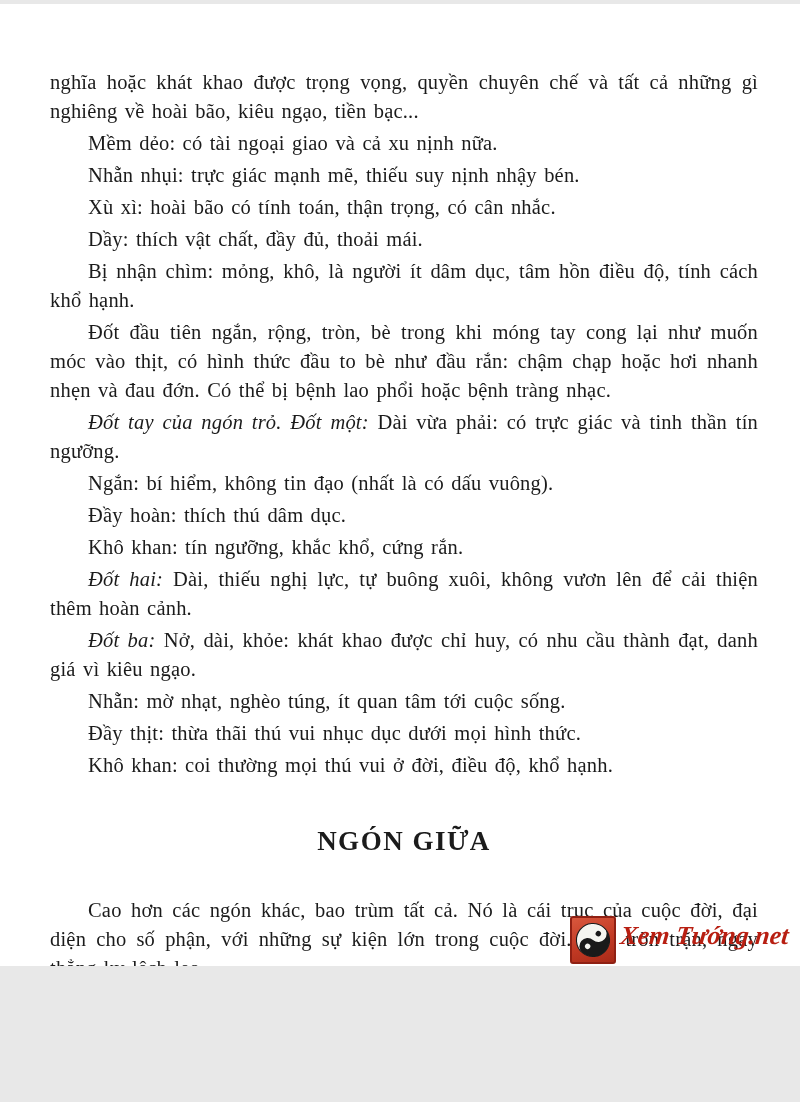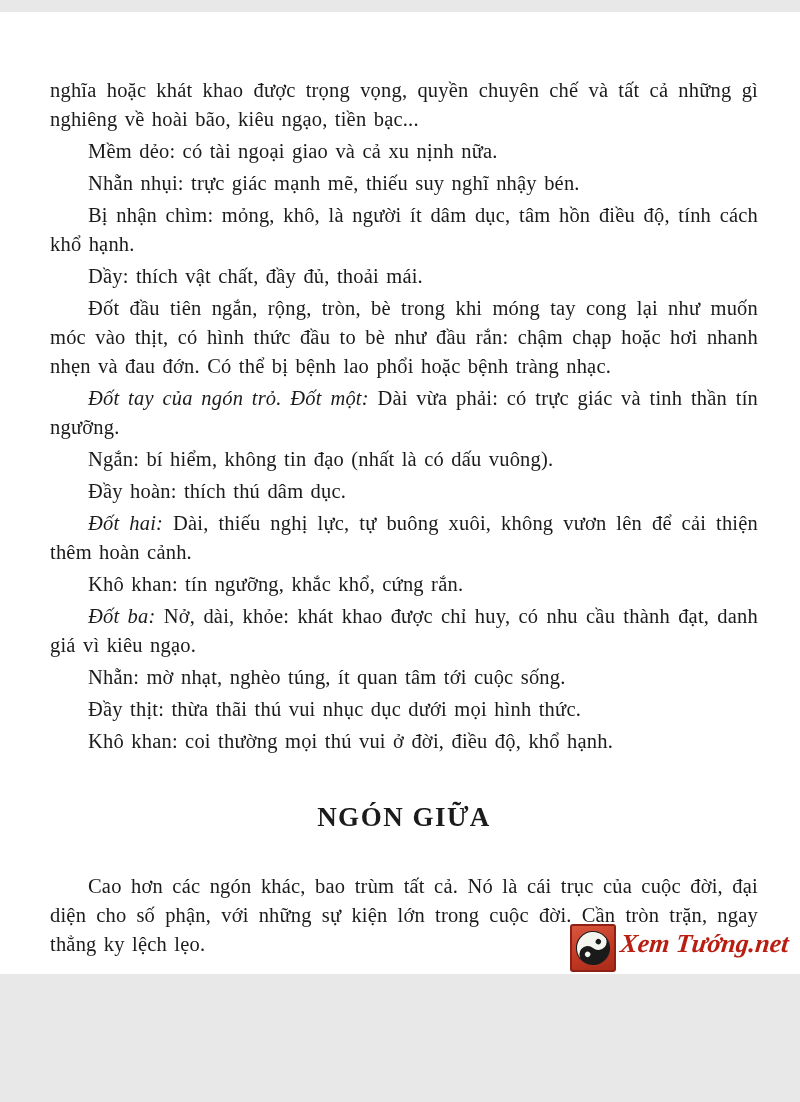--- a/index.html
+++ b/index.html
@@ -4,21 +4,21 @@
 <style>
   html, body {
     margin: 0;
     padding: 0;
     background: #e8e8e8;
   }
   .page {
     position: relative;
     width: 800px;
     height: 962px;
-    margin: 12px auto;
+    margin: 4px auto;
     background: #ffffff;
     overflow: hidden;
     font-family: "Liberation Serif", "DejaVu Serif", serif;
     color: #1b1b1b;
   }
   .content {
     position: absolute;
     top: 64px;
     left: 50px;
     width: 708px;
@@ -83,29 +83,30 @@
 </head>
 <body>
 
 <div class="page" style="background: rgb(255, 255, 255); color: rgb(27, 27, 27);">
 
   <div class="content">
 
     <div>
         <p class="para noindent">nghĩa hoặc khát khao được trọng vọng, quyền chuyên chế và tất cả những gì nghiêng về hoài bão, kiêu ngạo, tiền bạc...</p>
         <p class="para">Mềm dẻo: có tài ngoại giao và cả xu nịnh nữa.</p>
-        <p class="para">Nhẵn nhụi: trực giác mạnh mẽ, thiếu suy nghĩ nhậy bén.</p>
+        <p class="para">Nhẵn nhụi: trực giác mạnh mẽ, thiếu suy nịnh nhậy bén.</p>
+        <p class="para">Xù xì: hoài bão có tính toán, thận trọng, có cân nhắc.</p>
+        <p class="para">Dầy: thích vật chất, đầy đủ, thoải mái.</p>
         <p class="para">Bị nhận chìm: mỏng, khô, là người ít dâm dục, tâm hồn điều độ, tính cách khổ hạnh.</p>
-        <p class="para">Dầy: thích vật chất, đầy đủ, thoải mái.</p>
         <p class="para">Đốt đầu tiên ngắn, rộng, tròn, bè trong khi móng tay cong lại như muốn móc vào thịt, có hình thức đầu to bè như đầu rắn: chậm chạp hoặc hơi nhanh nhẹn và đau đớn. Có thể bị bệnh lao phổi hoặc bệnh tràng nhạc.</p>
         <p class="para"><i>Đốt tay của ngón trỏ. Đốt một:</i> Dài vừa phải: có trực giác và tinh thần tín ngưỡng.</p>
         <p class="para">Ngắn: bí hiểm, không tin đạo (nhất là có dấu vuông).</p>
         <p class="para">Đầy hoàn: thích thú dâm dục.</p>
+        <p class="para">Khô khan: tín ngưỡng, khắc khổ, cứng rắn.</p>
         <p class="para"><i>Đốt hai:</i> Dài, thiếu nghị lực, tự buông xuôi, không vươn lên để cải thiện thêm hoàn cảnh.</p>
-        <p class="para">Khô khan: tín ngưỡng, khắc khổ, cứng rắn.</p>
         <p class="para"><i>Đốt ba:</i> Nở, dài, khỏe: khát khao được chỉ huy, có nhu cầu thành đạt, danh giá vì kiêu ngạo.</p>
         <p class="para">Nhẵn: mờ nhạt, nghèo túng, ít quan tâm tới cuộc sống.</p>
         <p class="para">Đầy thịt: thừa thãi thú vui nhục dục dưới mọi hình thức.</p>
         <p class="para">Khô khan: coi thường mọi thú vui ở đời, điều độ, khổ hạnh.</p>
       </div>
 
     <h2 class="section-heading">NGÓN GIỮA</h2>
 
     <div>
         <p class="para">Cao hơn các ngón khác, bao trùm tất cả. Nó là cái trục của cuộc đời, đại diện cho số phận, với những sự kiện lớn trong cuộc đời. Cần tròn trặn, ngay thẳng ky lệch lẹo.</p>

